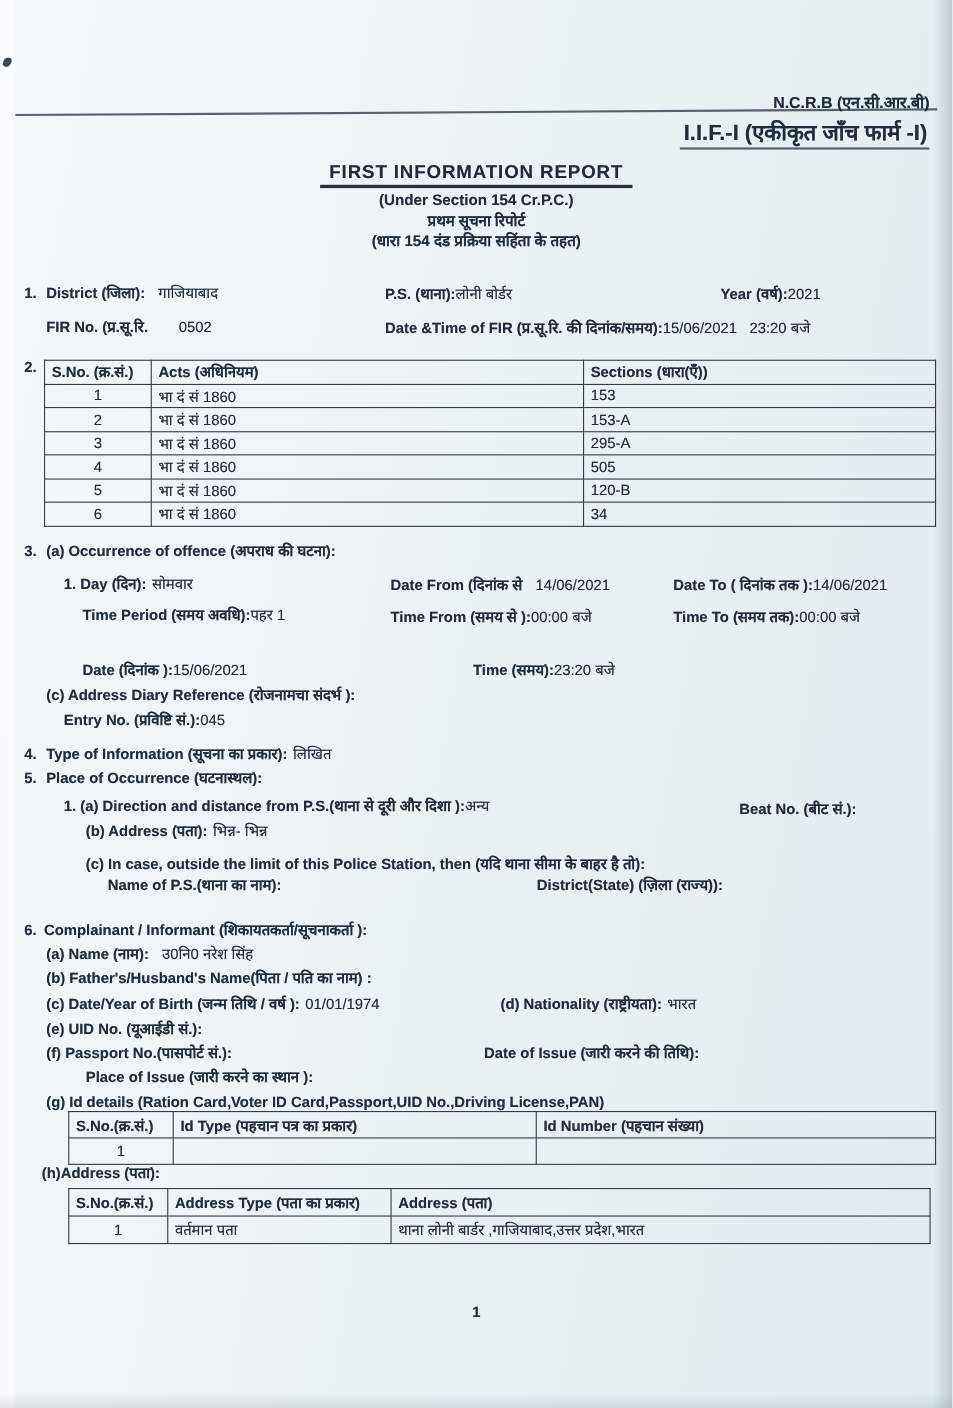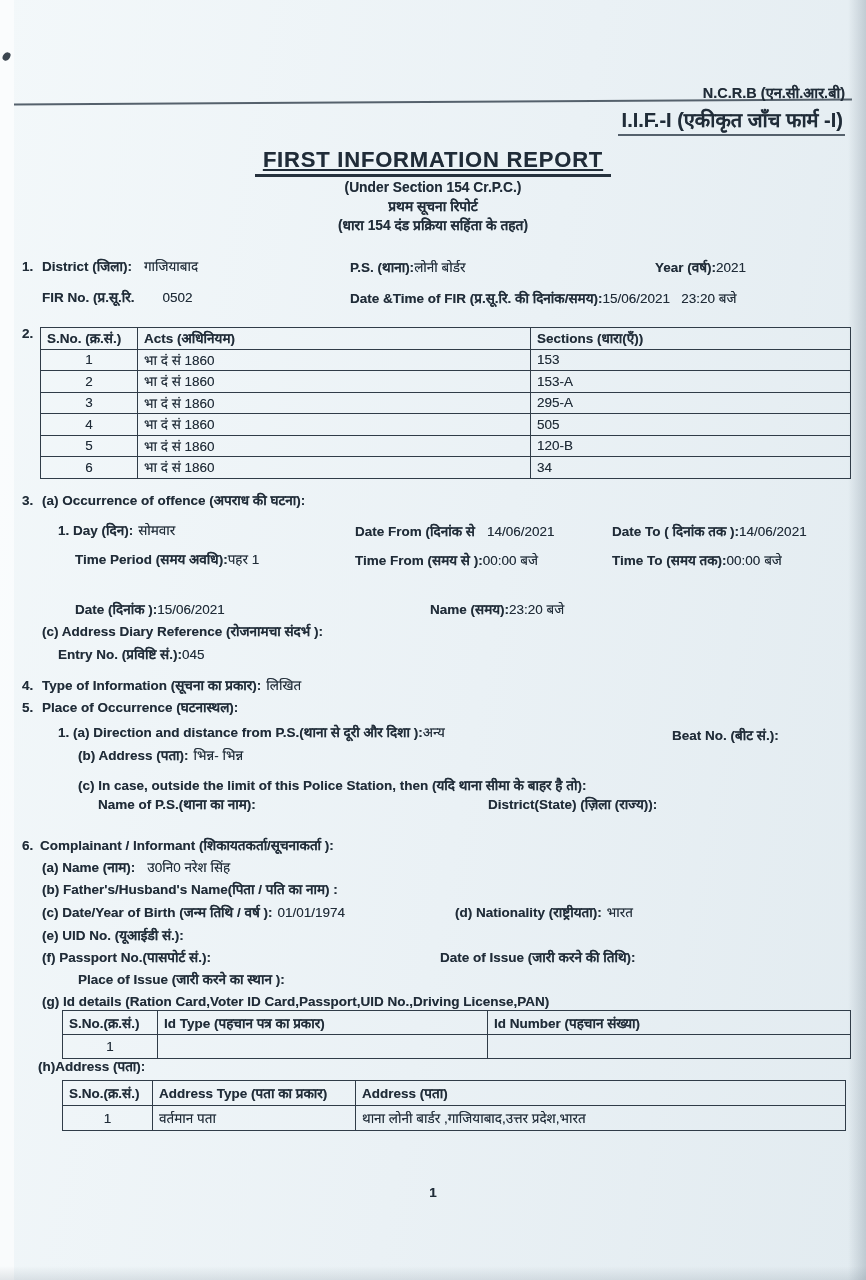--- a/index.html
+++ b/index.html
@@ -21,22 +21,22 @@
   .b { font-weight:700; }
   .v { font-weight:400; }
   .g1 { margin-left:5px; }
   .g2 { margin-left:12px; }
   .g3 { margin-left:28px; }
   .rule-top { position:absolute; left:14px; top:101px; width:838px; border-top:2px solid #55616c; transform:rotate(-0.35deg); }
   .ncrb { position:absolute; right:21px; top:82px; font-size:14.5px; font-weight:700; white-space:pre; }
   .iif  { position:absolute; right:21px; top:106px; font-size:20px; font-weight:700; white-space:pre;
           border-bottom:2px solid #55616c; padding:0 2px 1px 4px; }
   .title-block { position:absolute; left:0; right:0; top:147px; text-align:center; }
-  .doc-title { display:inline-block; font-size:22px; font-weight:800; letter-spacing:0.8px;
-          border-bottom:3px solid #26323e; padding:0 8px 1px; white-space:pre;text-decoration:underline; }
+  .doc-title { display:inline-block; font-size:17px; font-weight:800; letter-spacing:0.8px;
+          border-bottom:3px solid #26323e; padding:0 8px 1px; white-space:pre; }
   .sub  { font-size:13.8px; font-weight:700; margin-top:3px; white-space:pre; }
   table.doc { position:absolute; border-collapse:collapse; table-layout:fixed; }
   .doc th, .doc td { border:1.4px solid #303c48; font-size:13.5px; padding:0 6px;
           white-space:pre; overflow:hidden; vertical-align:middle; }
   .doc th { font-weight:700; text-align:left; }
   .doc tbody td:first-child { text-align:center; font-weight:400; }
   .acts th, .acts td { height:20.5px; }
   .idt th, .idt td  { height:23px; }
   .addr th, .addr td { height:24px; }
   .pageno { position:absolute; left:0; width:866px; top:1185px; text-align:center; font-size:13.5px; font-weight:700; }
@@ -50,21 +50,21 @@
   <div class="edge-bottom"></div>
   <div class="speck"></div>
 
   <div class="rule-top"></div>
   <div class="ncrb">N.C.R.B (एन.सी.आर.बी)</div>
   <div class="iif">I.I.F.-I (एकीकृत जाँच फार्म -I)</div>
 
   <div class="title-block">
     <div class="doc-title">FIRST INFORMATION REPORT</div>
     <div class="sub">(Under Section 154 Cr.P.C.)</div>
-    <div class="sub" style="margin-top:1px;">प्रथम सूचना रिपोर्ट</div>
+    <div class="sub" style="margin-top:1px;font-family:Liberation Serif, serif;">प्रथम सूचना रिपोर्ट</div>
     <div class="sub" style="margin-top:0;">(धारा 154 दंड प्रक्रिया सहिंता के तहत)</div>
   </div>
 
   <span class="a b" style="left:22px;top:258px">1.</span>
   <span class="a" style="left:42px;top:258px"><span class="b">District (जिला):</span><span class="v g2">गाजियाबाद</span></span>
   <span class="a" style="left:350px;top:259px"><span class="b">P.S. (थाना):</span><span class="v">लोनी बोर्डर</span></span>
   <span class="a" style="left:655px;top:259px"><span class="b">Year (वर्ष):</span><span class="v">2021</span></span>
   <span class="a" style="left:42px;top:289px"><span class="b">FIR No. (प्र.सू.रि.</span><span class="v g3">0502</span></span>
   <span class="a" style="left:350px;top:290px"><span class="b">Date &amp;Time of FIR (प्र.सू.रि. की दिनांक/समय):</span><span class="v">15/06/2021   23:20 बजे</span></span>
 
@@ -118,21 +118,21 @@
 
   <span class="a b" style="left:22px;top:492px">3.</span>
   <span class="a b" style="left:42px;top:492px">(a) Occurrence of offence (अपराध की घटना):</span>
   <span class="a" style="left:58px;top:522px"><span class="b">1. Day (दिन):</span><span class="v g1">सोमवार</span></span>
   <span class="a" style="left:355px;top:523px"><span class="b">Date From (दिनांक से</span><span class="v g2">14/06/2021</span></span>
   <span class="a" style="left:612px;top:523px"><span class="b">Date To ( दिनांक तक ):</span><span class="v">14/06/2021</span></span>
   <span class="a" style="left:75px;top:551px"><span class="b">Time Period (समय अवधि):</span><span class="v">पहर 1</span></span>
   <span class="a" style="left:355px;top:552px"><span class="b">Time From (समय से ):</span><span class="v">00:00 बजे</span></span>
   <span class="a" style="left:612px;top:552px"><span class="b">Time To (समय तक):</span><span class="v">00:00 बजे</span></span>
   <span class="a" style="left:75px;top:601px"><span class="b">Date (दिनांक ):</span><span class="v">15/06/2021</span></span>
-  <span class="a" style="left:430px;top:601px"><span class="b">Name (समय):</span><span class="v">23:20 बजे</span></span>
+  <span class="a" style="left:430px;top:601px"><span class="b">Time (समय):</span><span class="v">23:20 बजे</span></span>
   <span class="a b" style="left:42px;top:623px">(c) Address Diary Reference (रोजनामचा संदर्भ ):</span>
   <span class="a" style="left:58px;top:646px"><span class="b">Entry No. (प्रविष्टि सं.):</span><span class="v">045</span></span>
 
   <span class="a b" style="left:22px;top:677px">4.</span>
   <span class="a" style="left:42px;top:677px"><span class="b">Type of Information (सूचना का प्रकार):</span><span class="v g1">लिखित</span></span>
 
   <span class="a b" style="left:22px;top:699px">5.</span>
   <span class="a b" style="left:42px;top:699px">Place of Occurrence (घटनास्थल):</span>
   <span class="a" style="left:58px;top:724px"><span class="b">1. (a) Direction and distance from P.S.(थाना से दूरी और दिशा ):</span><span class="v">अन्य</span></span>
   <span class="a b" style="left:672px;top:727px">Beat No. (बीट सं.):</span>

